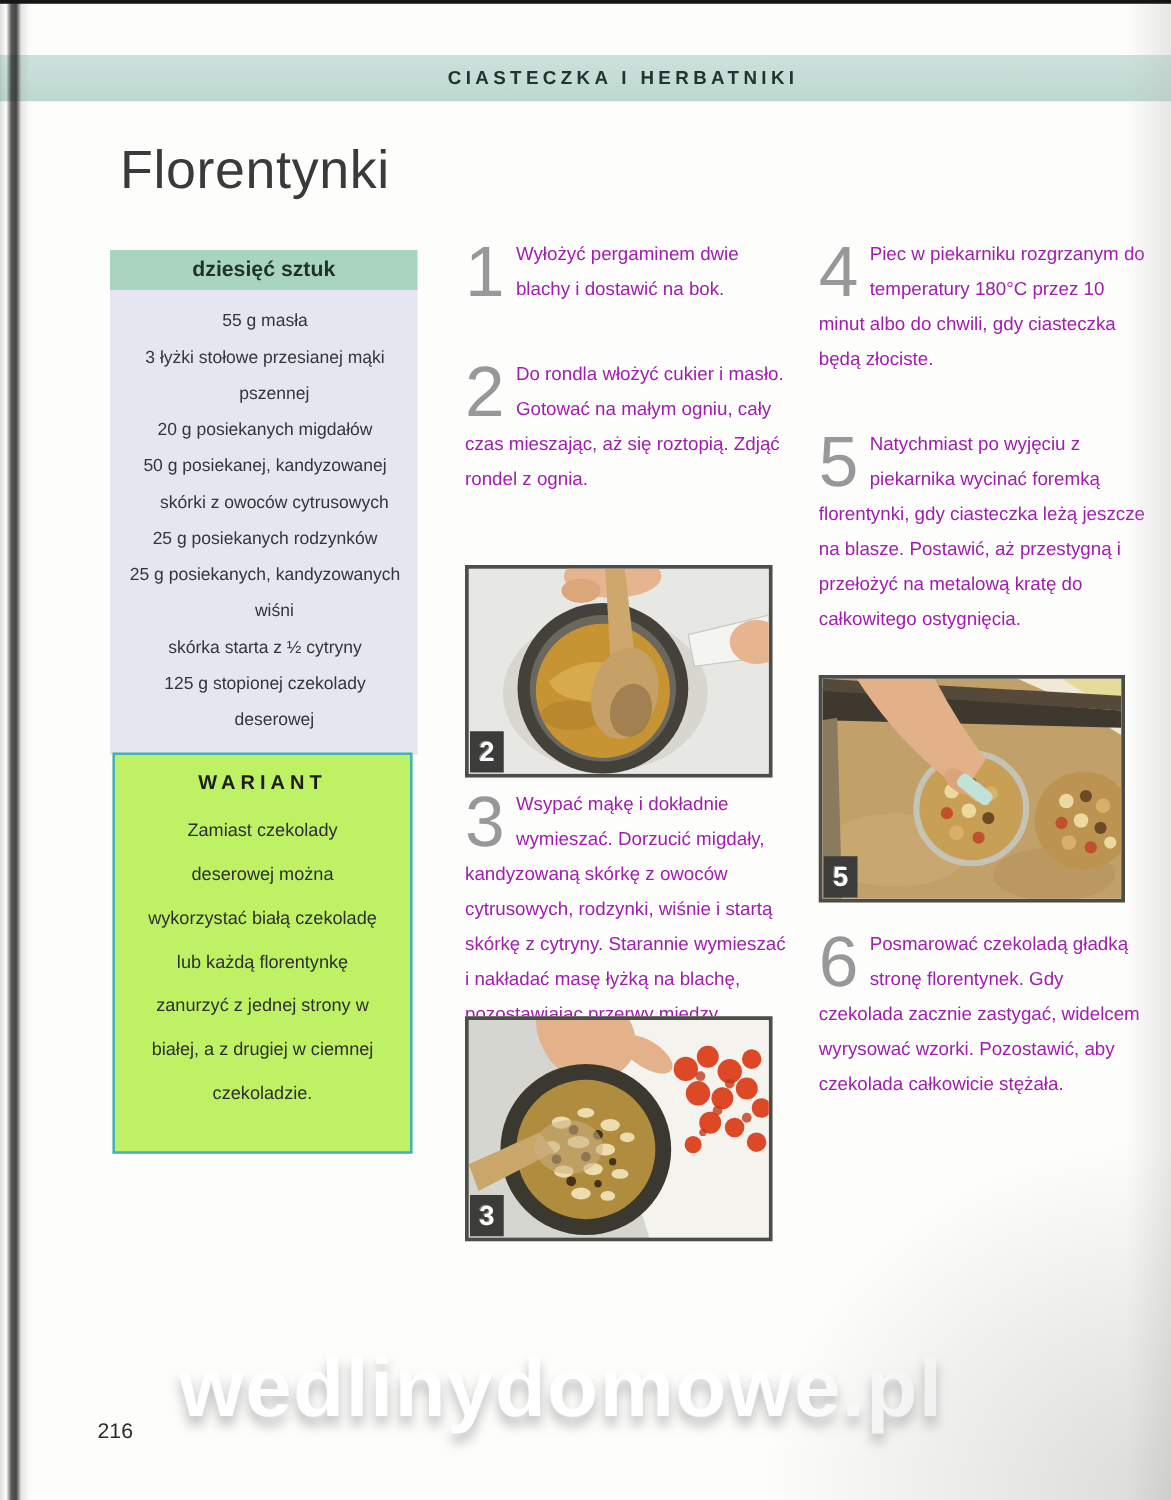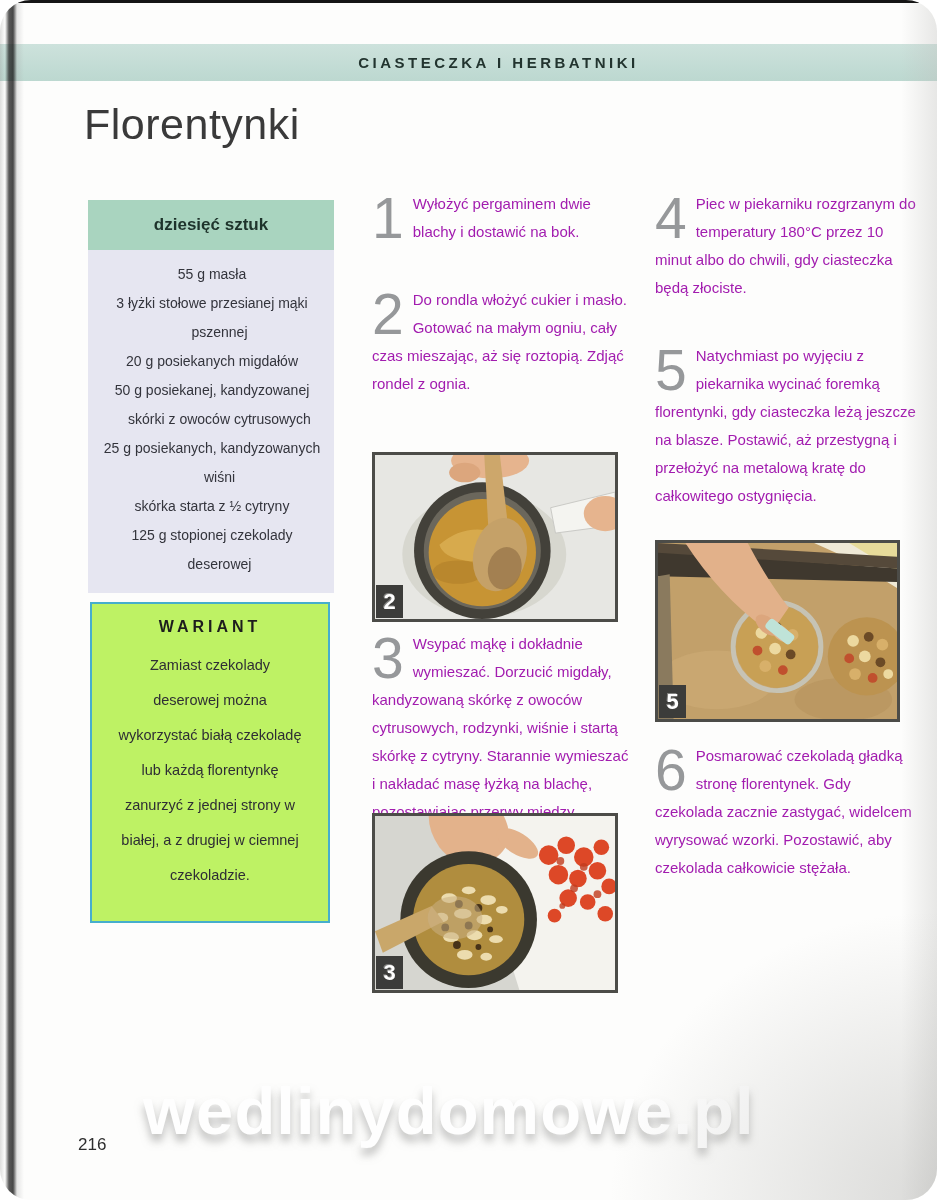--- a/index.html
+++ b/index.html
@@ -1,21 +1,20 @@
 <!DOCTYPE html>
 <html lang="pl"><head>
 <meta charset="utf-8">
 <style>
   html,body{margin:0;padding:0;background:#ffffff;}
   .page{
     position:relative;width:937px;height:1200px;overflow:hidden;
     background:#fdfdfc;
     font-family:"Liberation Sans","DejaVu Sans",sans-serif;
     color:#3c3c3c;
-    border-radius:31px;
   }
   
   .scan-top-line{position:absolute;top:0;left:0;width:100%;height:3px;background:#151515;z-index:40;}
   .scan-left-edge{
     position:absolute;top:0;left:0;width:24px;height:100%;z-index:39;pointer-events:none;
     background:linear-gradient(to right,
       rgba(150,150,148,.30) 0px, rgba(245,245,245,0) 5px,
       rgba(25,25,25,.72) 9px,  rgba(25,25,25,.80) 13px,
       rgba(160,160,160,.25) 17px, rgba(255,255,255,0) 24px);
   }
@@ -27,27 +26,27 @@
   .header-band{
     position:absolute;top:44px;left:0;width:100%;height:37px;
     background:linear-gradient(to bottom,#cde2dc,#bcd8d0);
     display:flex;align-items:center;justify-content:center;
   }
   .header-band span{
     font-size:15px;font-weight:bold;letter-spacing:3.5px;color:#22342f;text-indent:60px;
   }
   
   .page-title{
-    position:absolute;top:100px;left:84px;margin:0;
+    position:absolute;top:100px;left:84px;margin:12px;
     font-size:43px;font-weight:400;letter-spacing:.5px;color:#3a3a3a;
   }
   
   .ingredients{position:absolute;left:88px;top:200px;width:246px;}
   .ing-header{
-    height:50px;background:#a9d4bf;display:flex;align-items:center;justify-content:center;
+    height:32px;background:#a9d4bf;display:flex;align-items:center;justify-content:center;
     font-size:17px;font-weight:bold;color:#1e332b;
   }
   .ing-body{background:#e6e6f1;padding:10px 8px 14px 10px;text-align:center;}
   .ing-list{list-style:none;margin:0;padding:0;}
   .ing-list li{
     font-size:14px;line-height:29px;color:#33343c;
     padding-left:15px;text-indent:-15px;
   }
   
   .variant{
@@ -98,20 +97,21 @@
   <h1 class="page-title">Florentynki</h1>
 
   <aside class="ingredients">
     <div class="ing-header">dziesięć sztuk</div>
     <div class="ing-body">
       <ul class="ing-list">
           <li>55 g masła</li>
           <li>3 łyżki stołowe przesianej mąki pszennej</li>
           <li>20 g posiekanych migdałów</li>
           <li>50 g posiekanej, kandyzowanej skórki z owoców cytrusowych</li>
+          <li>25 g posiekanych rodzynków</li>
           <li>25 g posiekanych, kandyzowanych wiśni</li>
           <li>skórka starta z ½ cytryny</li>
           <li>125 g stopionej czekolady deserowej</li>
         </ul>
     </div>
   </aside>
 
   <aside class="variant">
     <div class="variant-title">WARIANT</div>
     <p class="variant-text">Zamiast czekolady deserowej można wykorzystać białą czekoladę lub każdą florentynkę zanurzyć z jednej strony w białej, a z drugiej w ciemnej czekoladzie.</p>

